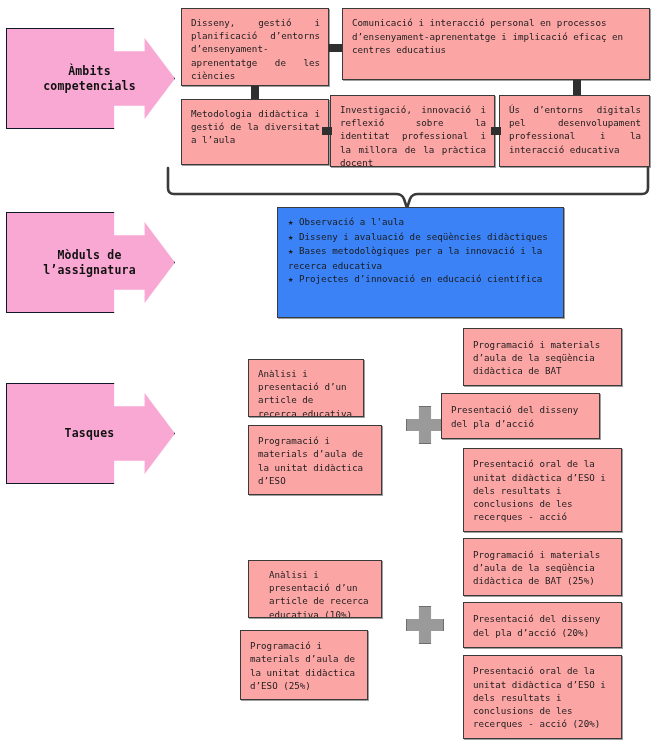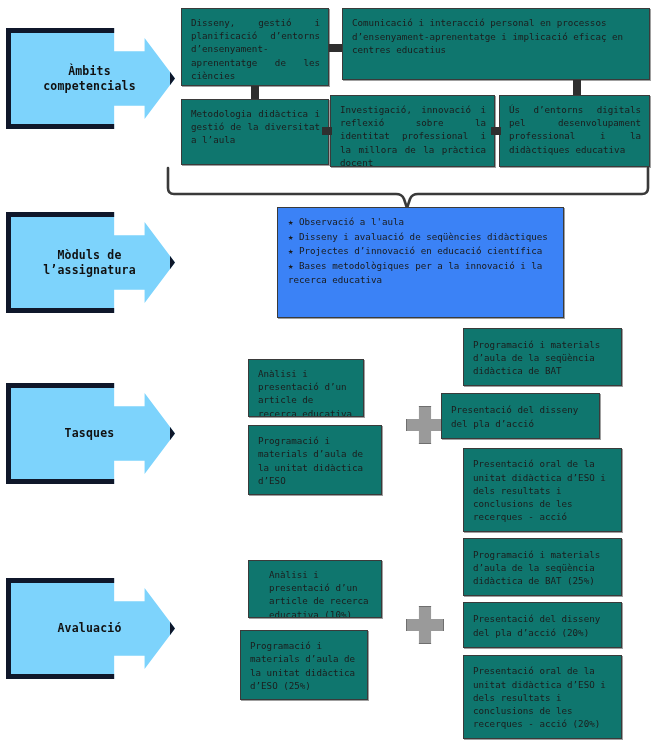--- a/index.html
+++ b/index.html
@@ -16,22 +16,22 @@
     position: relative;
     width: 658px;
     height: 750px;
     overflow: hidden;
     background: #ffffff;
   }
 
   
   .cat-arrow {
     position: absolute;
-    background: #7dd3fc;
-    border: 5px solid #0f172a;
+    background: #f9a8d4;
+    border: 1px solid #0f172a;
     box-sizing: border-box;
     display: flex;
     align-items: center;
     justify-content: center;
     text-align: center;
     font-weight: bold;
     font-size: 11.5px;
     line-height: 15px;
     letter-spacing: 0.2px;
     color: #111;
@@ -43,21 +43,21 @@
     display: block;
     width: 64%;
     white-space: pre-line;
     padding-right: 2px;
   }
 
   
   .tbox {
     position: absolute;
     box-sizing: border-box;
-    background: #0f766e;
+    background: #fca5a5;
     border: 1.4px solid #3a3a3a;
     box-shadow: 1px 1px 0 rgba(80,80,80,0.55);
     font-size: 9.2px;
     line-height: 13.2px;
     color: #1c1c1c;
     padding: 7px 8px 6px 9px;
     overflow: hidden;
   }
   .tbox.justify { text-align: justify; text-align-last: left; }
   .tbox.center-v { display: flex; flex-direction: column; justify-content: center; }
@@ -117,21 +117,21 @@
   <div class="conn" style="left:251px; top:86px; width:8px; height:13px;"></div>
 
   <div class="tbox justify" style="left:181px; top:99px; width:148px; height:66px;">Metodologia didàctica i gestió de la diversitat a l’aula</div>
 
   <div class="tbox justify" style="left:330px; top:95px; width:165px; height:72px;">Investigació, innovació i reflexió sobre la identitat professional i la millora de la pràctica docent</div>
 
   <div class="conn" style="left:322px; top:127px; width:10px; height:8px;"></div>
 
   <div class="conn" style="left:573px; top:80px; width:8px; height:15px;"></div>
 
-  <div class="tbox justify" style="left:499px; top:95px; width:151px; height:72px;">Ús d’entorns digitals pel desenvolupament professional i la didàctiques educativa</div>
+  <div class="tbox justify" style="left:499px; top:95px; width:151px; height:72px;">Ús d’entorns digitals pel desenvolupament professional i la interacció educativa</div>
 
   <div class="conn" style="left:491px; top:127px; width:10px; height:8px;"></div>
 
   <svg class="bracket" style="left:158px; top:166px;" width="500" height="44" viewBox="0 0 500 44">
     <path d="M10,2 L10,22 Q10,28 16,28 L238,28 Q244,28 246,33 L249,42
              L252,33 Q254,28 260,28 L484,28 Q490,28 490,22 L490,2" fill="none" stroke="#3a3a3a" stroke-width="2.6" stroke-linecap="round" stroke-linejoin="round"></path>
   </svg>
 
   <div class="cat-arrow" style="left:6px; top:212px; width:169px; height:101px;">
     <span class="cat-label">Mòduls de
@@ -142,47 +142,44 @@
     <div class="mline">
       <span class="star">★</span>
       <span>Observació a l'aula</span>
     </div>
     <div class="mline">
       <span class="star">★</span>
       <span>Disseny i avaluació de seqüències didàctiques</span>
     </div>
     <div class="mline">
       <span class="star">★</span>
-      <span>Projectes d’innovació en educació científica</span>
+      <span>Bases metodològiques per a la innovació i la recerca educativa</span>
     </div>
     <div class="mline">
       <span class="star">★</span>
-      <span>Bases metodològiques per a la innovació i la recerca educativa</span>
+      <span>Projectes d’innovació en educació científica</span>
     </div>
   </div>
 
   <div class="cat-arrow" style="left:6px; top:383px; width:169px; height:101px;">
     <span class="cat-label">Tasques</span>
   </div>
 
   <div class="tbox" style="left:248px; top:359px; width:116px; height:58px;">Anàlisi i presentació d’un article de recerca educativa</div>
 
   <div class="tbox center-v" style="left:248px; top:425px; width:134px; height:70px;">Programació i materials d’aula de la unitat didàctica d’ESO</div>
 
   <div class="plus" style="left:406px; top:406px; width:38px; height:38px;"></div>
 
   <div class="tbox center-v" style="left:463px; top:328px; width:159px; height:58px;">Programació i materials d’aula de la seqüència didàctica de BAT</div>
 
   <div class="tbox center-v" style="left:441px; top:393px; width:159px; height:46px;">Presentació del disseny del pla d’acció</div>
 
   <div class="tbox center-v" style="left:463px; top:448px; width:159px; height:84px;">Presentació oral de la unitat didàctica d’ESO i dels resultats i conclusions de les recerques - acció</div>
 
-  <div class="cat-arrow" style="left:6px; top:578px; width:169px; height:101px;">
-    <span class="cat-label">Avaluació</span>
-  </div>
 
   <div class="tbox" style="left:248px; top:560px; width:134px; height:58px;padding-left:20px;">Anàlisi i presentació d’un article de recerca educativa (10%)</div>
 
   <div class="tbox center-v" style="left:240px; top:630px; width:128px; height:70px;">Programació i materials d’aula de la unitat didàctica d’ESO (25%)</div>
 
   <div class="plus" style="left:406px; top:606px; width:38px; height:38px;"></div>
 
   <div class="tbox center-v" style="left:463px; top:538px; width:159px; height:58px;">Programació i materials d’aula de la seqüència didàctica de BAT (25%)</div>
 
   <div class="tbox center-v" style="left:463px; top:602px; width:159px; height:46px;">Presentació del disseny del pla d’acció (20%)</div>

